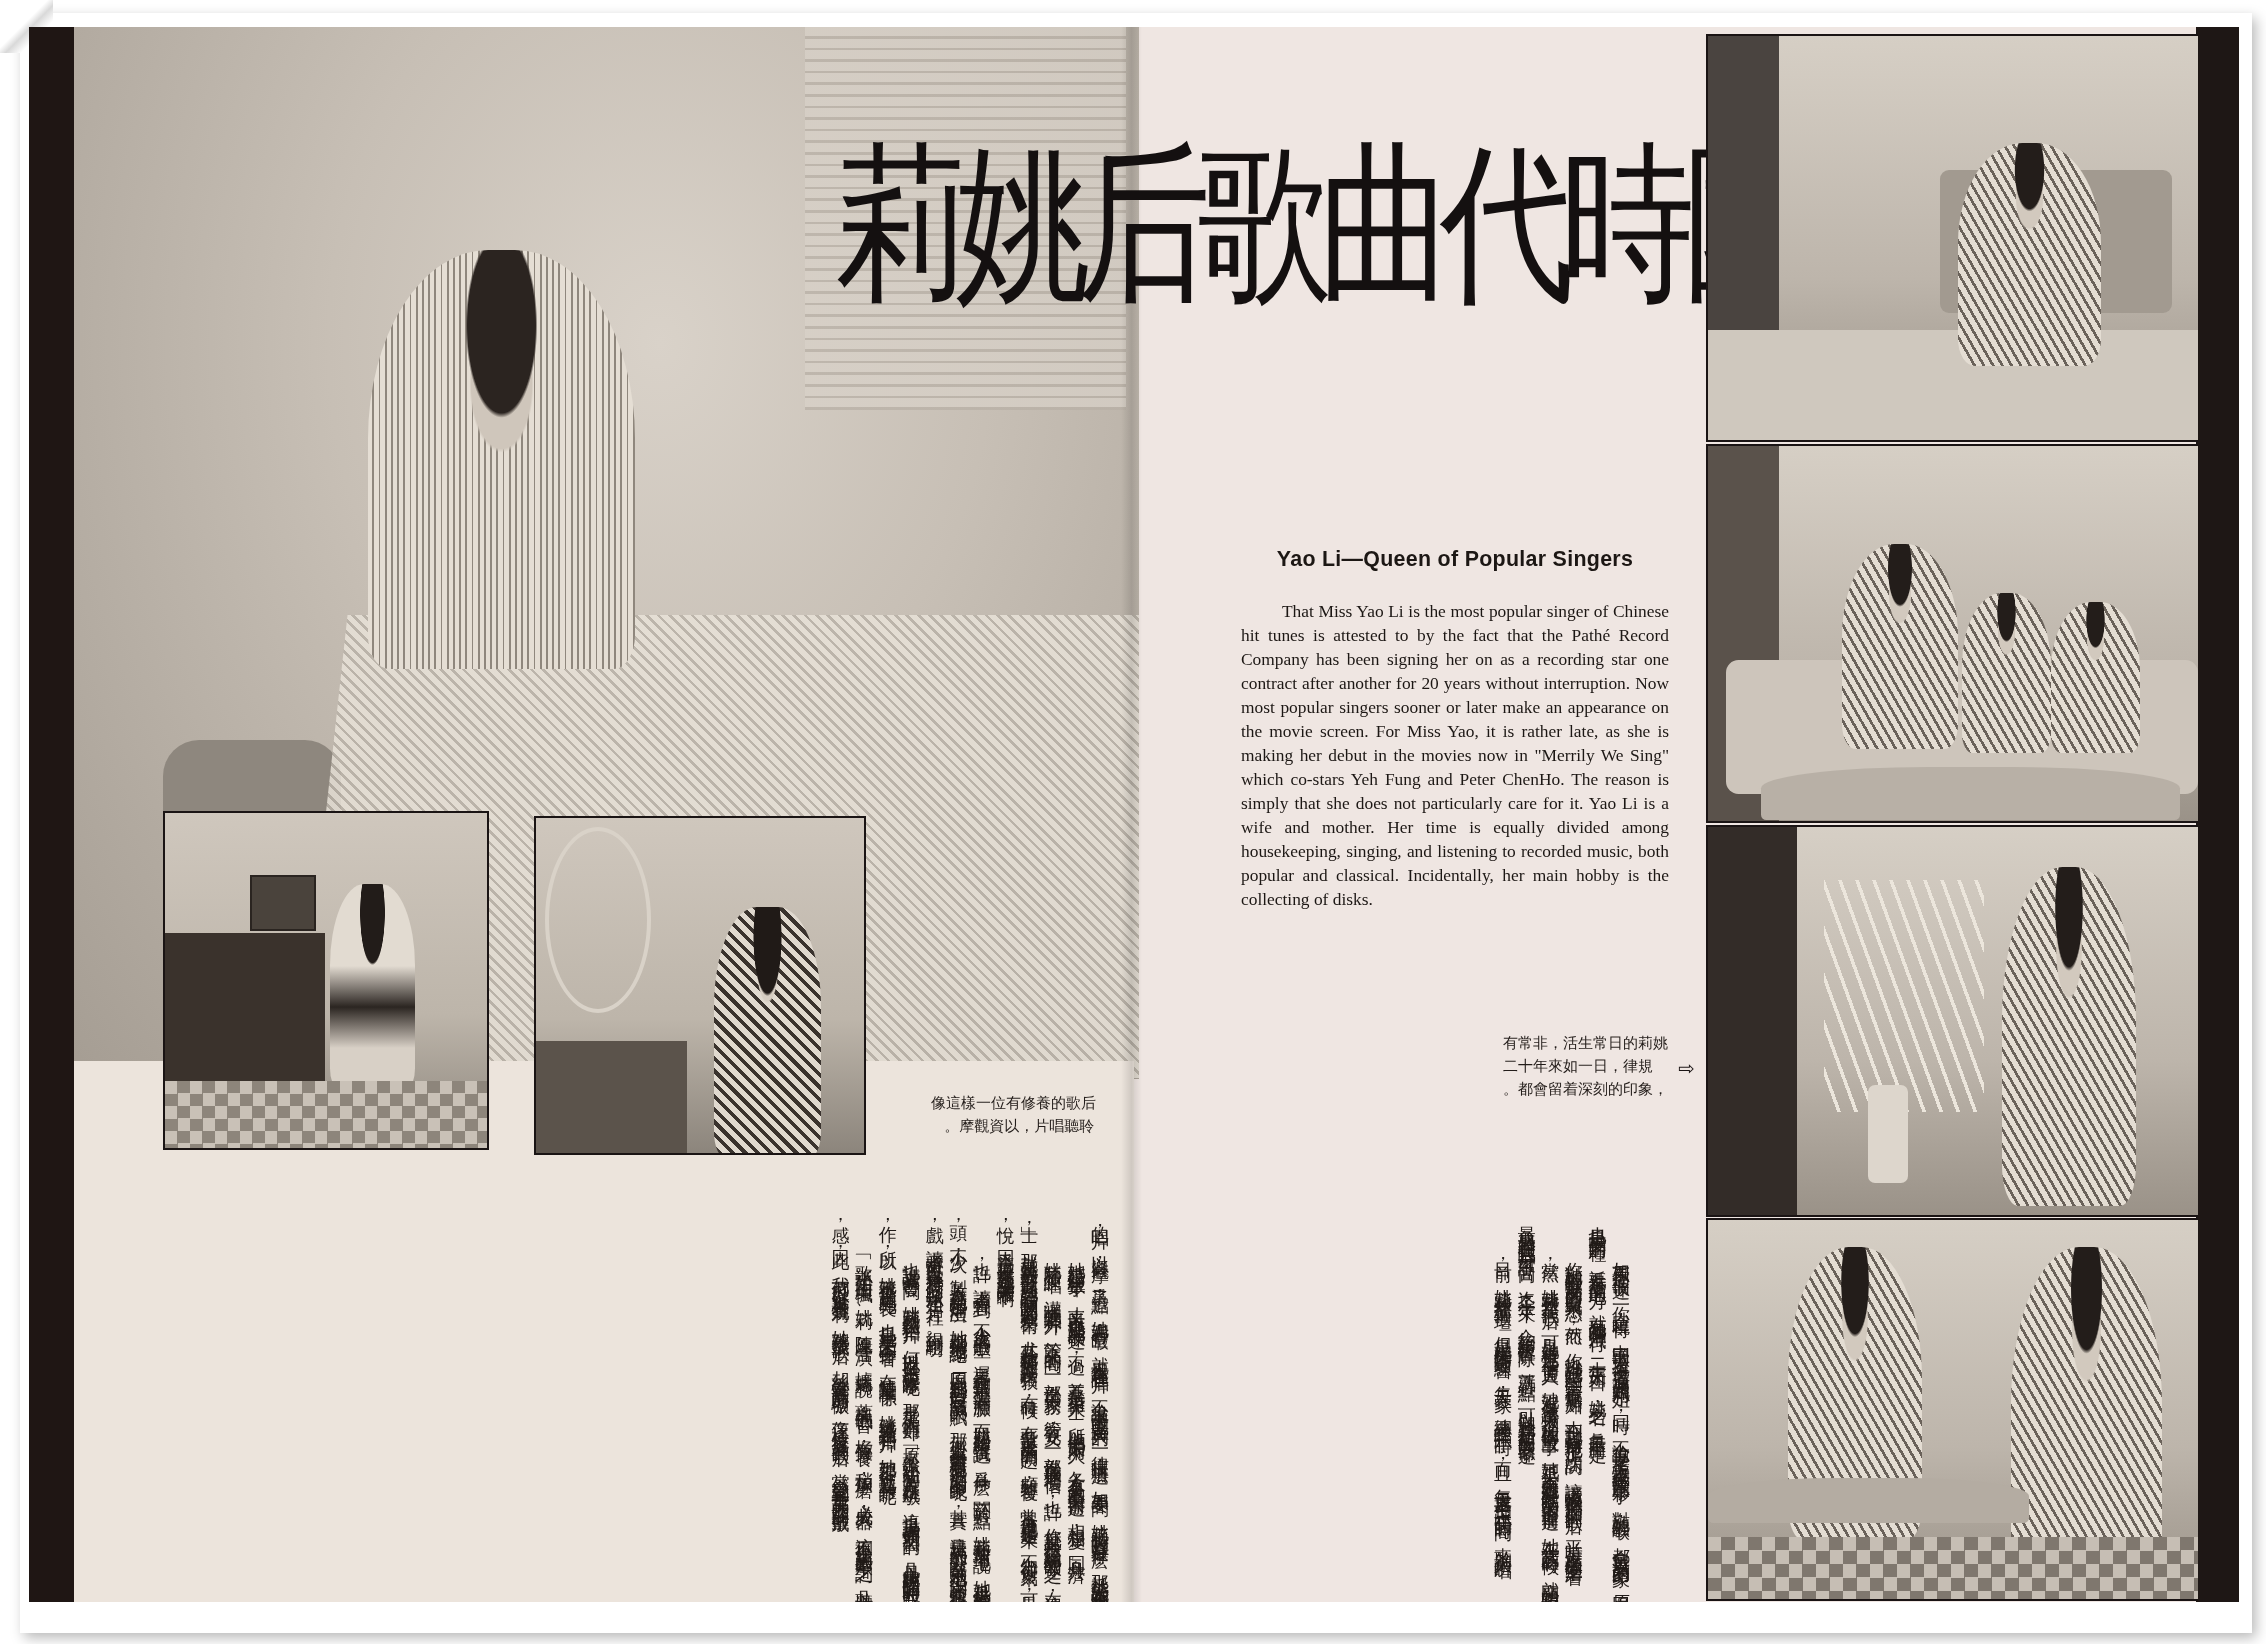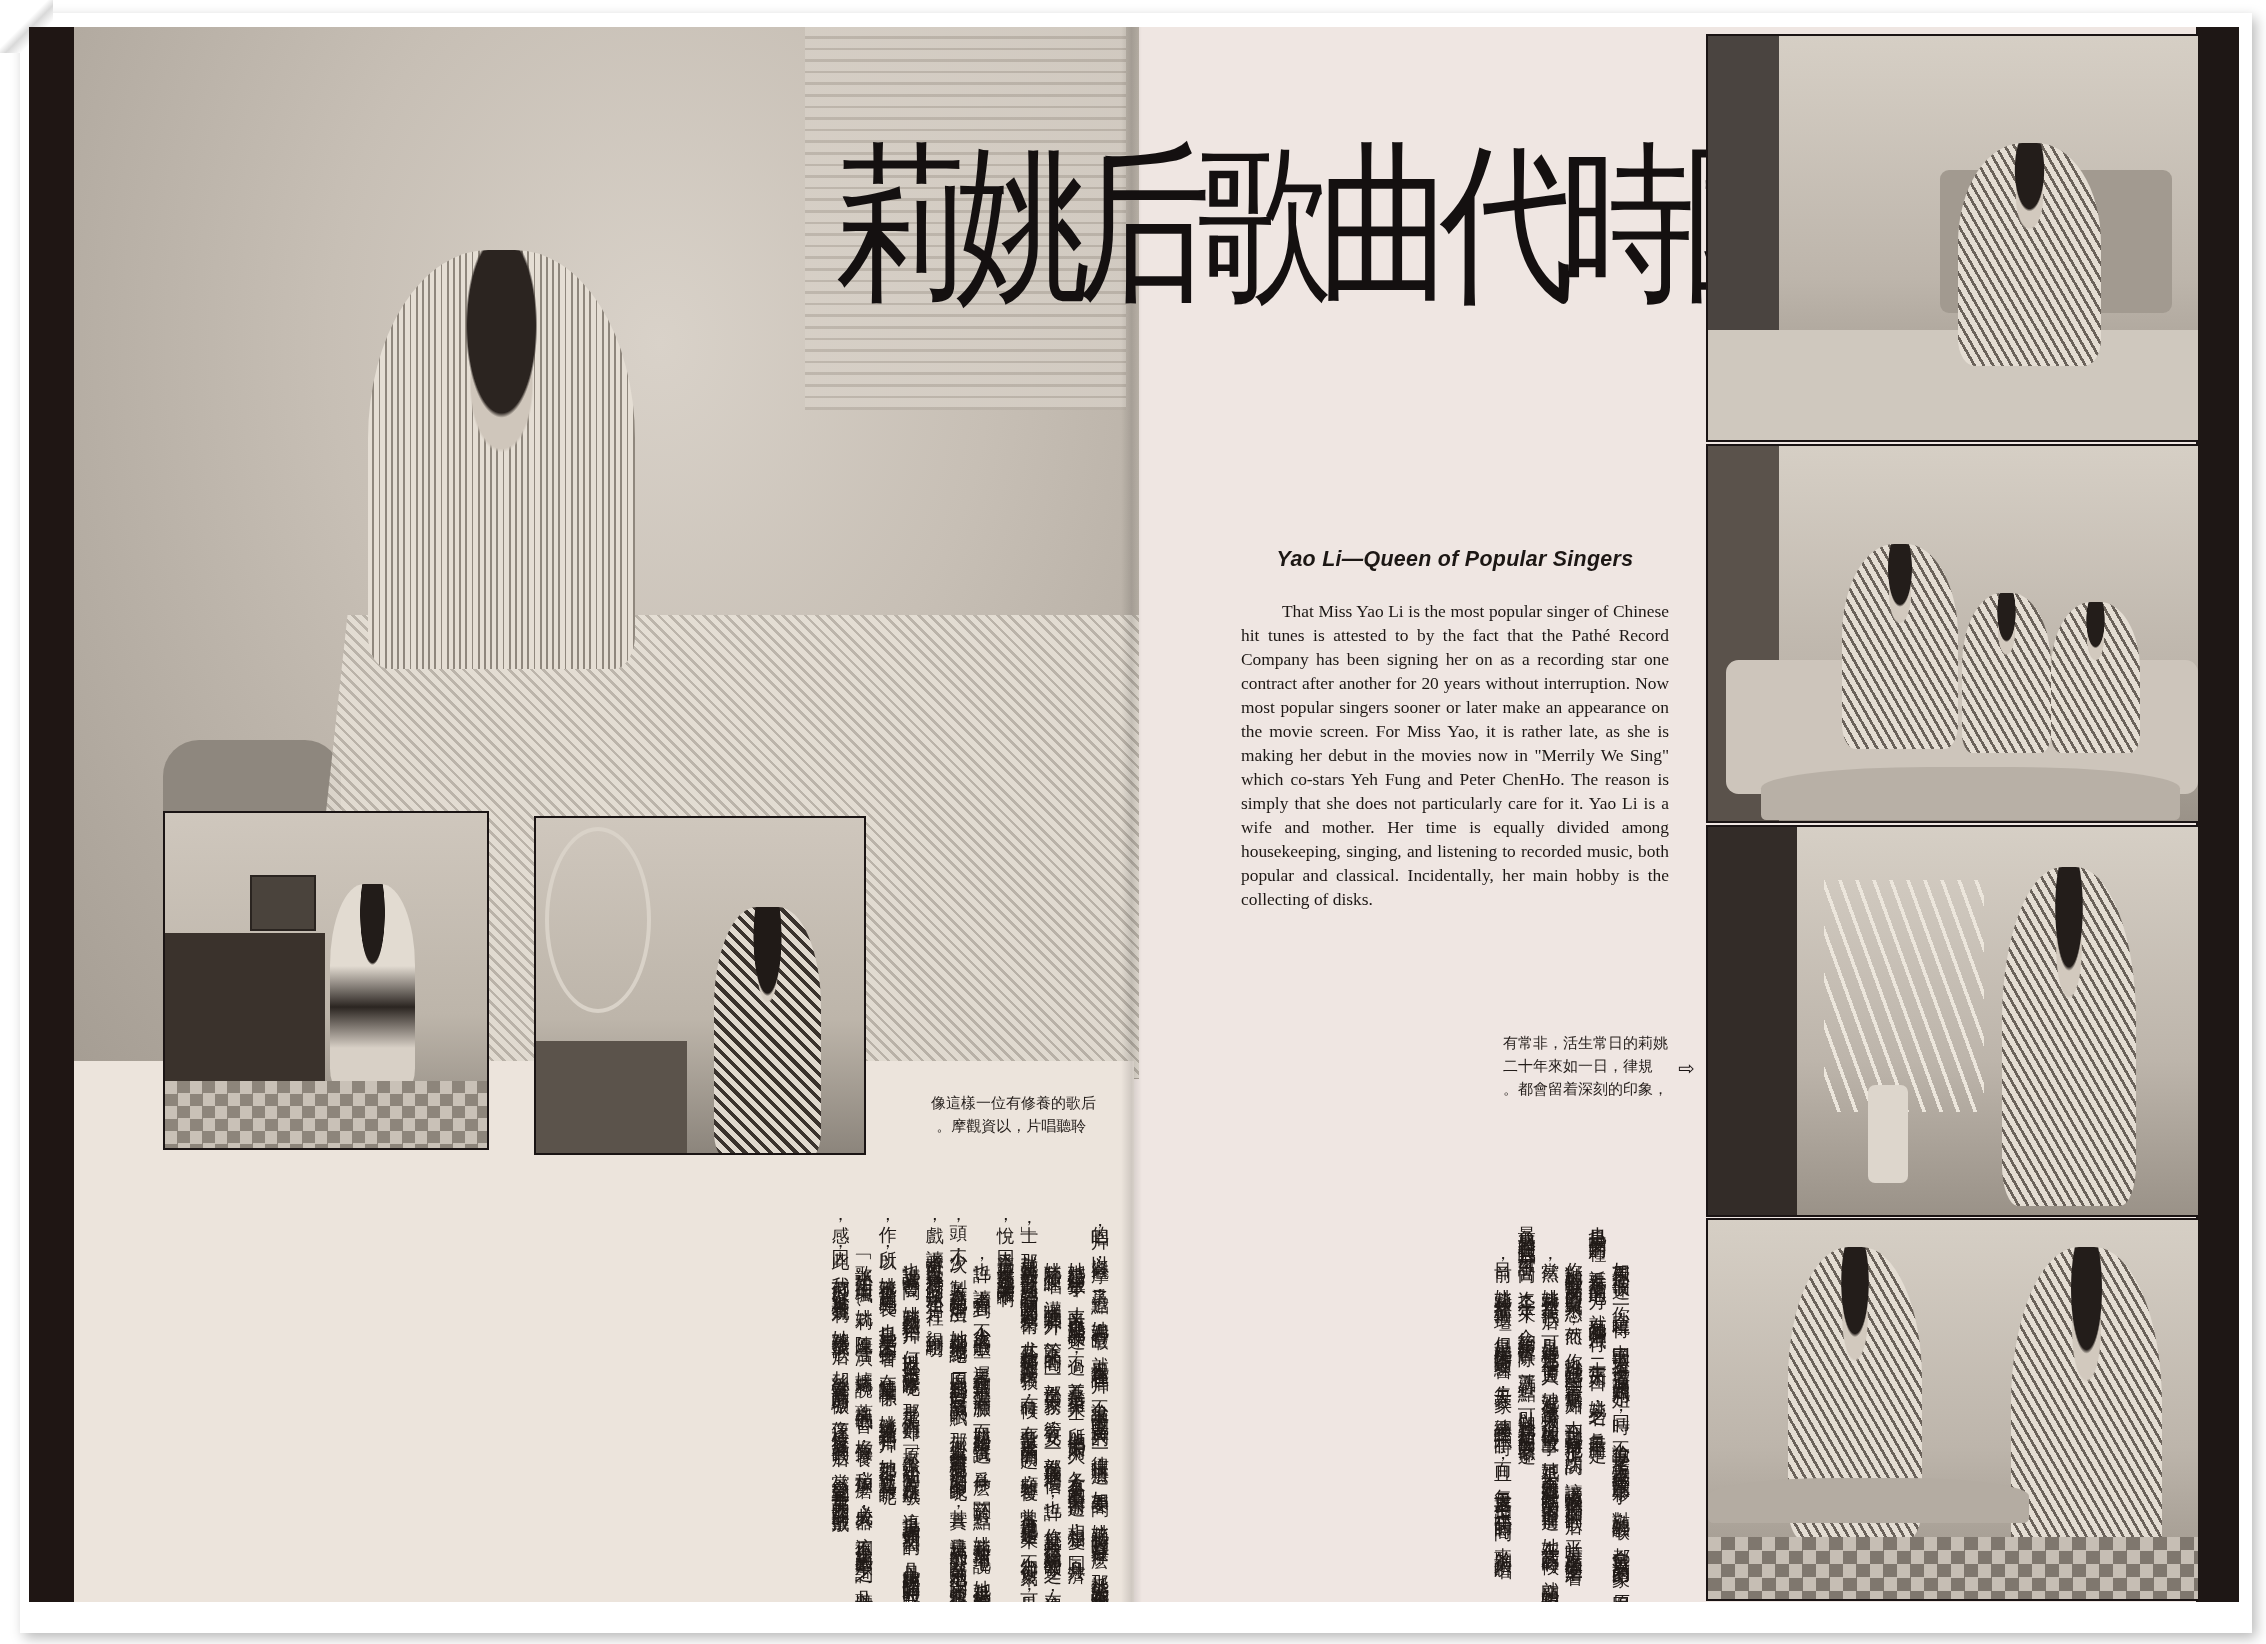--- a/index.html
+++ b/index.html
@@ -28,21 +28,21 @@
   .inset .figure{position:absolute;border-radius:40% 40% 10% 10%;}
   .col-photo{background:linear-gradient(180deg,#d4ccc2,#b4ac a2);}
   .col-photo{background:linear-gradient(180deg,#d6cfc5 0%,#bdb5ab 60%,#9a9288 100%);}
   .col-photo .person{position:absolute;border-radius:45% 45% 12% 12%;background:
       radial-gradient(ellipse at 50% 12%,#231d1a 0 14%,transparent 15%),
       radial-gradient(ellipse at 50% 24%,#d2c9be 0 13%,transparent 14%),
       repeating-linear-gradient(60deg,#e4ddd3 0 5.3px,#6a625a 5.3px 8px);}
   .title{position:absolute;left:806px;top:111px;display:flex;gap:0;}
   .title span{display:block;font-family:"DejaVu Sans",sans-serif;font-weight:300;font-size:134px;line-height:1;color:#141010;transform:scaleY(1.28);transform-origin:top;width:121px;text-align:center;letter-spacing:0;}
   .en-block{position:absolute;left:1212px;top:520px;width:428px;color:#1c1714;}
-  .en-title{font-family:"Liberation Sans",sans-serif;font-weight:bold;font-size:21.4px;text-align:center;margin:0 0 27px 0;letter-spacing:0.3px;font-style:italic;}
+  .en-title{font-family:"Liberation Sans",sans-serif;font-weight:bold;font-size:21.4px;text-align:center;margin:0 0 27px 0;letter-spacing:0.3px;}
   .en-body{font-family:"Liberation Serif",serif;font-size:17.4px;line-height:24px;text-align:justify;text-indent:41px;margin:0;}
   .caption{position:absolute;font-family:"DejaVu Sans",sans-serif;font-size:15px;line-height:23px;color:#231d1a;}
   .caption div{white-space:nowrap;}
   .arrow-icon{position:absolute;left:1649px;top:1030px;font-family:"DejaVu Sans",sans-serif;font-size:19.6px;color:#1a1414;}
   .vtext{position:absolute;writing-mode:vertical-rl;font-family:"DejaVu Sans",sans-serif;font-size:18px;line-height:23.6px;letter-spacing:2.9px;color:#201a17;height:428px;}
   .vtext p{margin:0;text-indent:2em;}
   .vtext p.noind{text-indent:0;}
 </style>
 </head>
 <body>
@@ -117,21 +117,21 @@
     <div style="position:absolute;left:0;bottom:0;width:100%;height:62px;background:repeating-conic-gradient(#7f776e 0 25%,#c6beb4 0 50%) 0 0/27px 27px;"></div>
   </div>
 
   <div class="en-block">
     <h2 class="en-title">Yao Li—Queen of Popular Singers</h2>
     <p class="en-body">That Miss Yao Li is the most popular singer of Chinese hit tunes is attested to by the fact that the Pathé Record Company has been signing her on as a recording star one contract after another for 20 years without interruption. Now most popular singers sooner or later make an appearance on the movie screen. For Miss Yao, it is rather late, as she is making her debut in the movies now in "Merrily We Sing" which co-stars Yeh Fung and Peter ChenHo. The reason is simply that she does not particularly care for it. Yao Li is a wife and mother. Her time is equally divided among housekeeping, singing, and listening to recorded music, both popular and classical. Incidentally, her main hobby is the collecting of disks.</p>
   </div>
 
   <div class="caption" style="left:902px;top:1065px;">
     <div>像這樣一位有修養的歌后</div>
-    <div style="padding-left:5.3px;">。摩觀資以，片唱聽聆</div>
+    <div style="padding-left:5.3px;margin-left:8px;">。摩觀資以，片唱聽聆</div>
   </div>
   <div class="caption" style="left:1430px;top:1005px;margin-left:44px;">
     <div>有常非，活生常日的莉姚</div>
     <div>二十年來如一日，律規</div>
     <div>。都會留着深刻的印象，</div>
   </div>
   <div class="arrow-icon">⇨</div>
 
   <div class="vtext" style="right:606px;top:1185px;width:526px;">
     <p>如果你是一個歌迷，你一定會曉得，中國歌壇上有一位名震遐邇的姚莉小姐，同時，不論你是老一輩人物或者年輕的小夥子，對她的歌喉，都會留着深刻的印象，原因是她的唱片灌得最多，而且也是最暢銷的一種，祇要有華僑的地方，就有她的唱片風行，二十年來如一日，姚莉之名，眞是不脛而走。</p>

